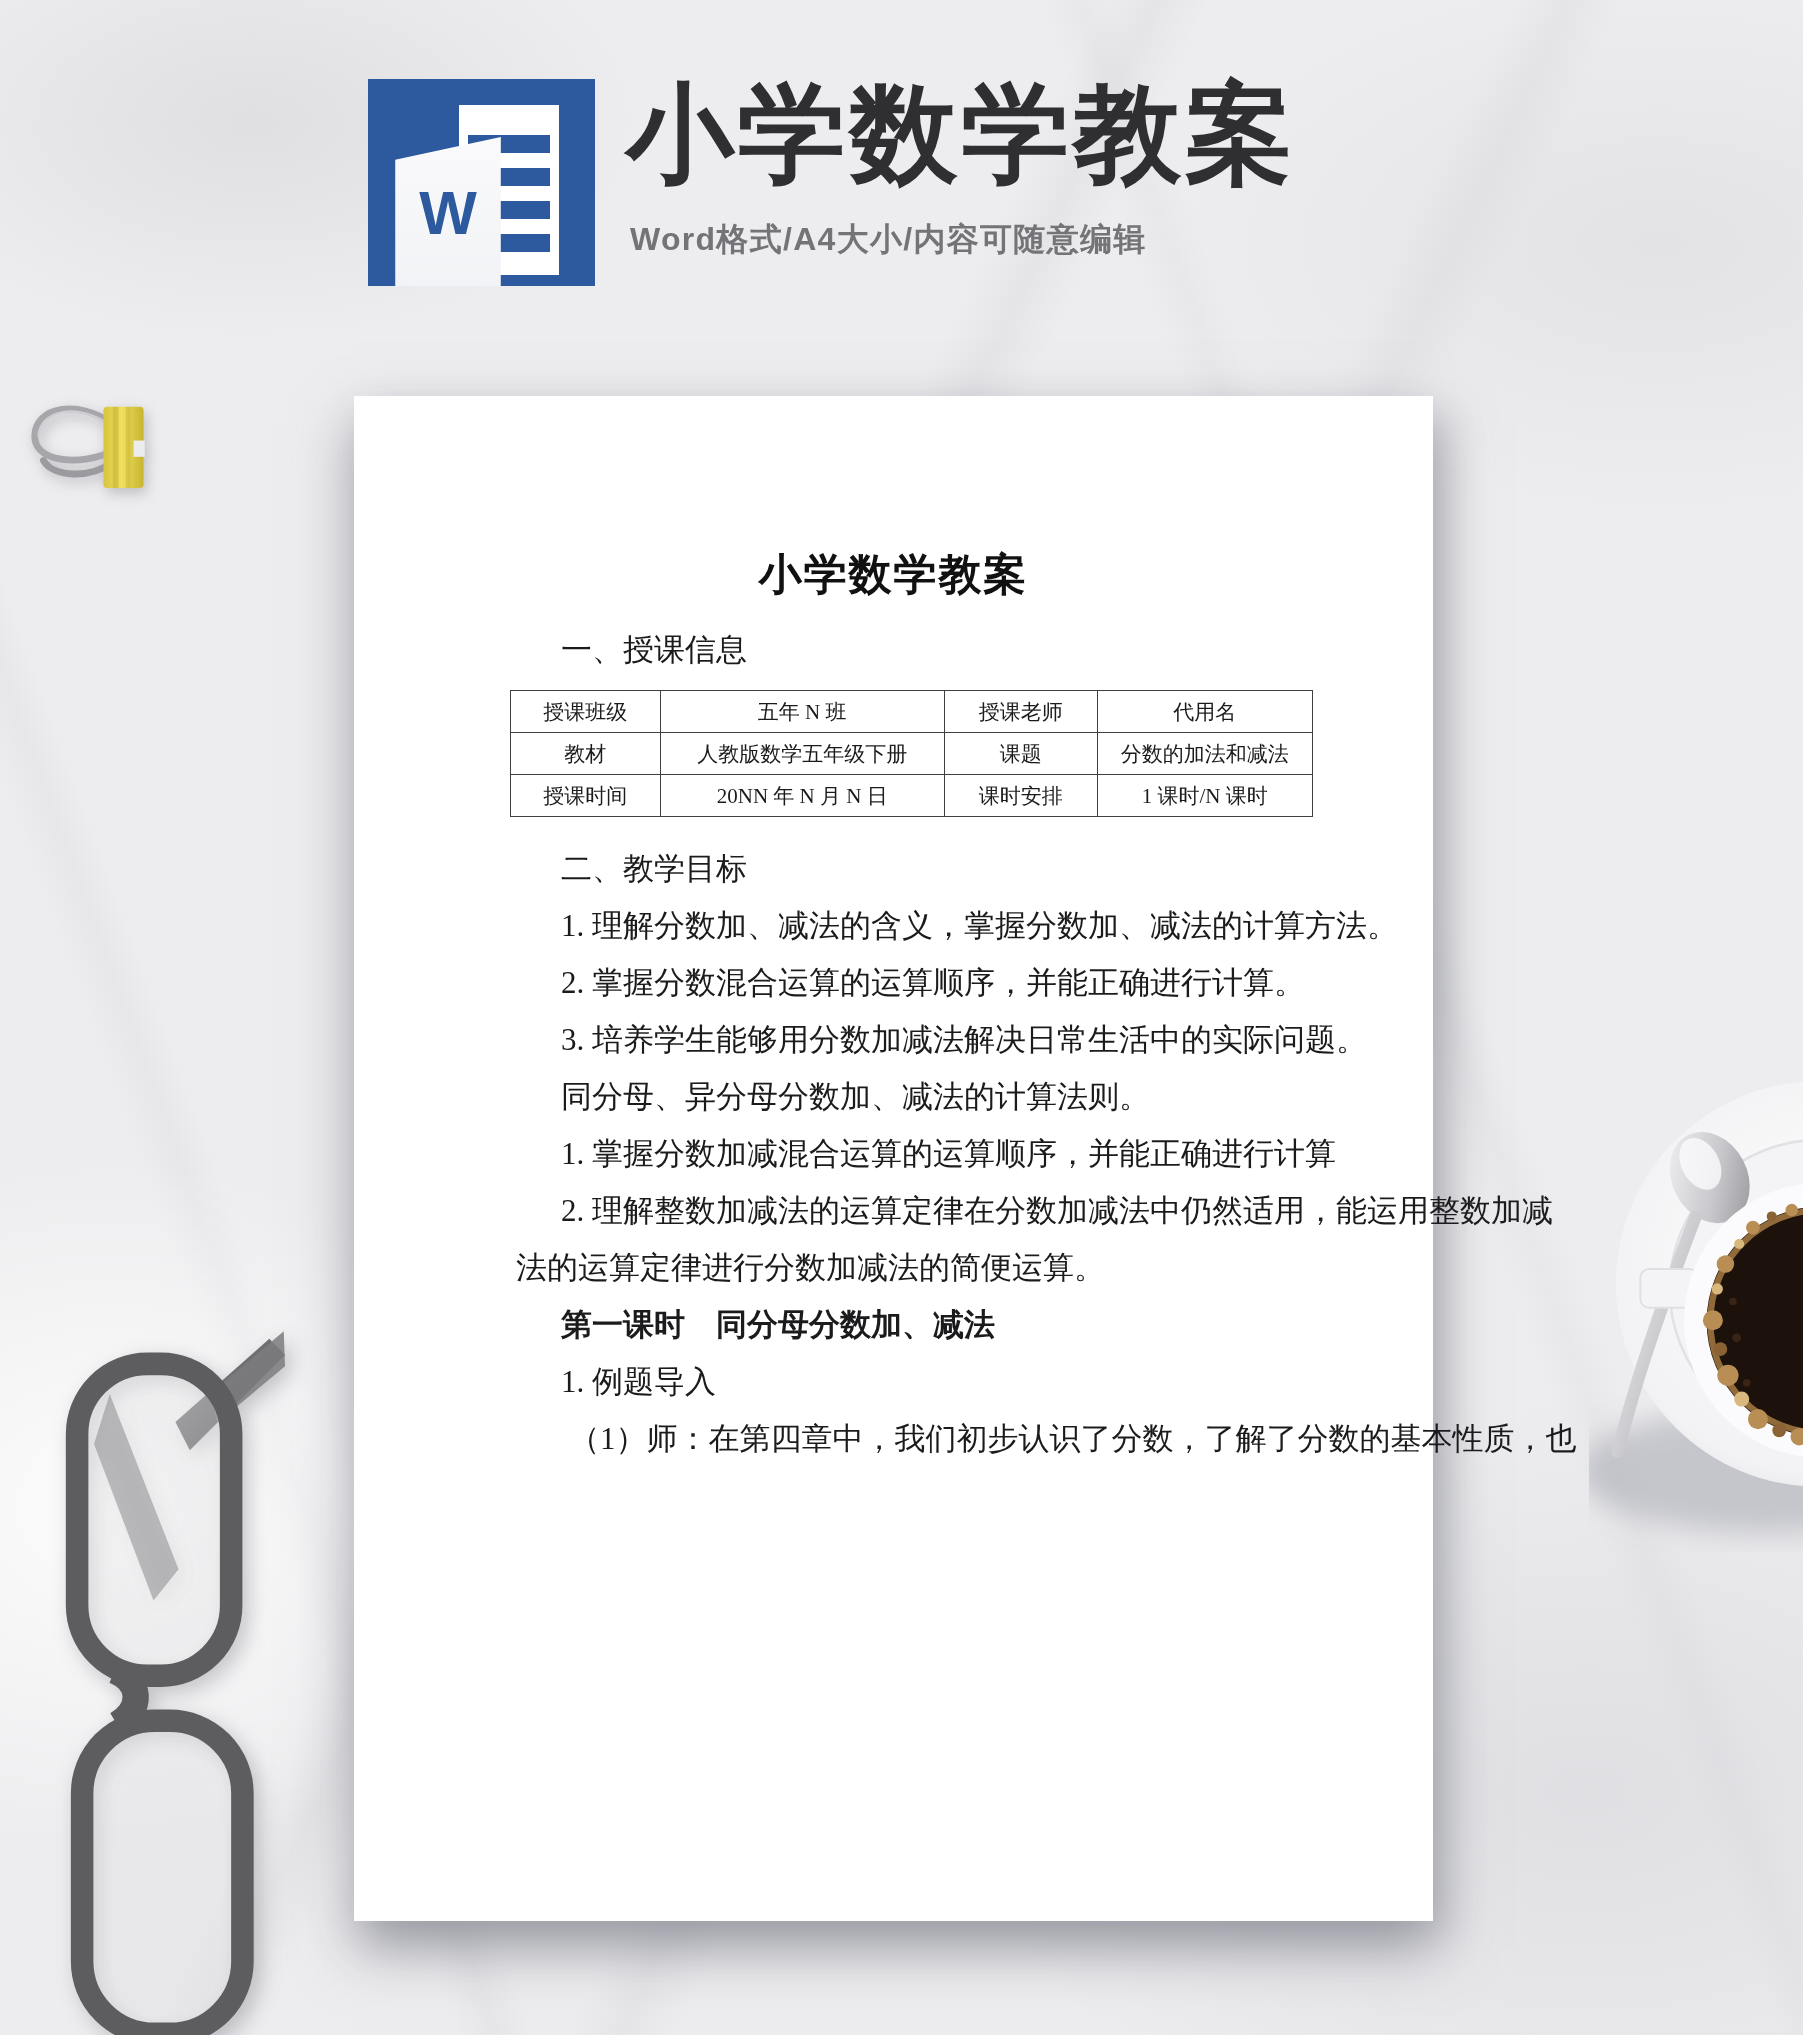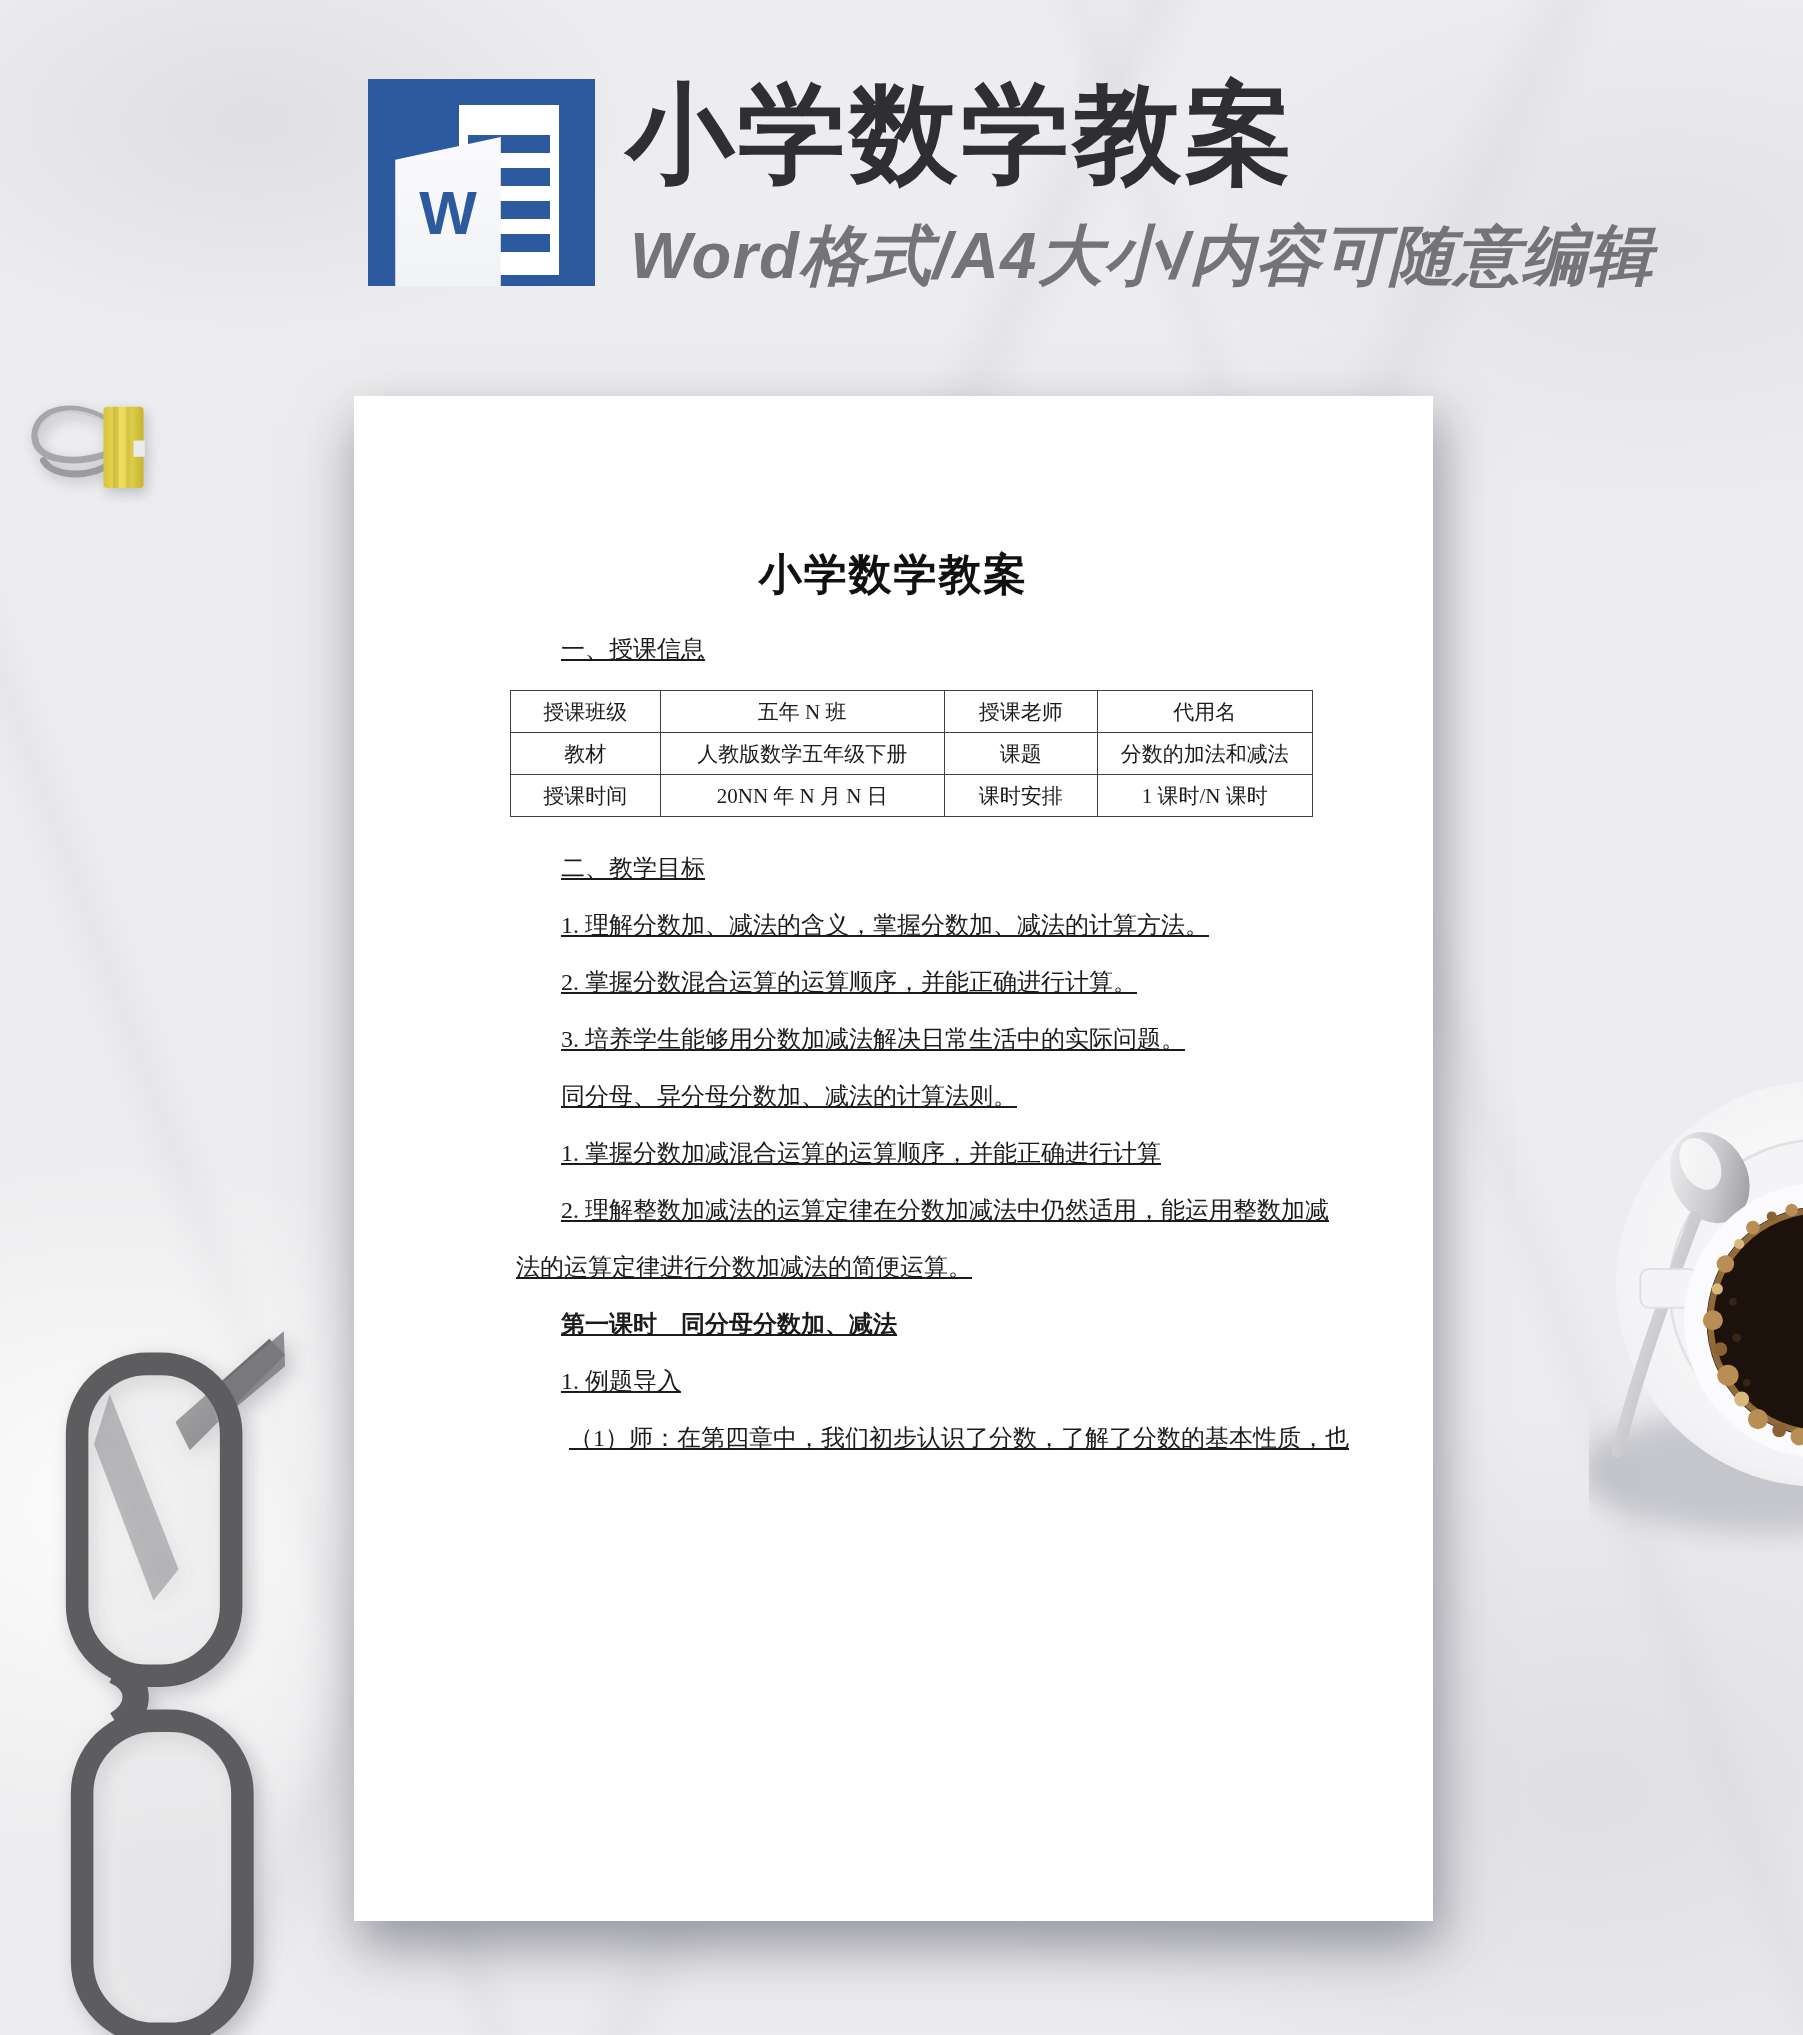--- a/index.html
+++ b/index.html
@@ -18,30 +18,30 @@
   .word-icon .ipage{position:absolute;left:40%;top:12.5%;width:44%;height:82%;background:#ffffff;}
   .word-icon .stripes{position:absolute;left:9%;right:9%;top:9%;bottom:6%;
     background:repeating-linear-gradient(180deg,#ffffff 0 15px,#2d5a9e 15px 33px);}
   .word-icon .flap{position:absolute;left:12%;top:0;width:46.5%;height:100%;
     background:linear-gradient(180deg,#fdfdfe,#f2f3f6);
     clip-path:polygon(0 39%,100% 28%,100% 100%,0 100%);}
   .word-icon .w{position:absolute;left:0;right:0;top:50%;text-align:center;
     font-size:61px;font-weight:bold;color:#2d5a9e;line-height:1;}
   .header-title{position:absolute;left:626px;top:80px;font-size:108px;line-height:1;
     font-weight:900;color:#2f2f31;letter-spacing:3.8px;white-space:nowrap;}
-  .header-subtitle{position:absolute;left:630px;top:223px;font-size:65px;line-height:1;
-    font-weight:700;color:#747478;letter-spacing:1.3px;white-space:nowrap;font-style:italic;}
+  .header-subtitle{position:absolute;left:630px;top:223px;font-size:32px;line-height:1;
+    font-weight:700;color:#747478;letter-spacing:1.3px;white-space:nowrap;}
   
   .page{position:absolute;left:354px;top:396px;width:1079px;height:1525px;background:#ffffff;
     box-shadow:0 28px 56px rgba(108,110,122,0.55), 13.8px 17.5px 34px rgba(128,130,140,0.28);
     font-family:"Liberation Serif","DejaVu Serif",serif;color:#1b1b1d;}
   .doc-title{margin-top:150px;height:57px;line-height:57px;text-align:center;
     font-size:43px;font-weight:700;letter-spacing:1.9px;color:#111;}
   .doc-body{padding:0 125px 0 162px;}
-  .p{height:57px;line-height:57px;font-size:24px;white-space:nowrap;text-decoration:underline;}
+  .p{height:57px;line-height:57px;font-size:31px;white-space:nowrap;}
   .ind{text-indent:45px;}
   .ind2{text-indent:53px;}
   .gap{margin-top:53px;}
   .bold{font-weight:bold;}
   .intro{margin-top:17.5px;}
   .after-table{margin-top:22.5px;}
   table.info{border-collapse:collapse;margin-top:12.5px;margin-left:-6.3px;
     border:1.9px solid #404043;table-layout:fixed;width:718px;}
   table.info td{border:1.3px solid #404043;height:41px;text-align:center;
     font-size:21px;padding:0 10px;overflow:hidden;white-space:nowrap;}

